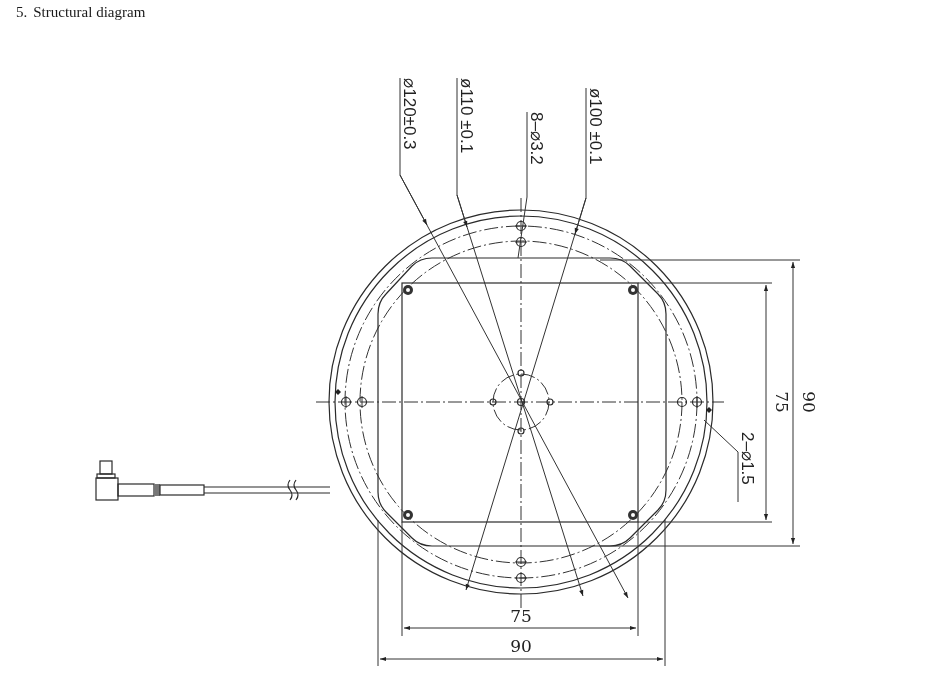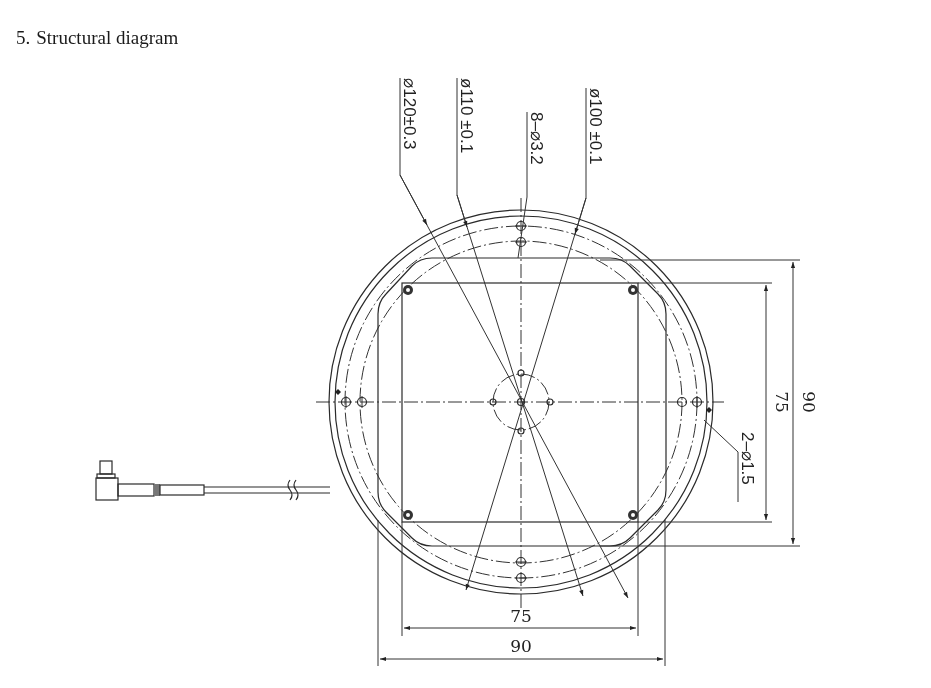--- a/index.html
+++ b/index.html
@@ -1,20 +1,20 @@
 <!DOCTYPE html>
 <html><head>
 <meta charset="utf-8">
 <style>
   html, body { margin: 0; padding: 0; background: #ffffff; }
   body { width: 931px; height: 688px; position: relative; overflow: hidden; }
   .title {
-    position: absolute; left: 16px; top: 27px;
+    position: absolute; left: 16px; top: 4px;
     font-family: "Liberation Serif", "DejaVu Serif", serif;
-    font-size: 19px; color: #1a1a1a;
+    font-size: 15px; color: #1a1a1a;
   }
   .title .num { margin-right: 6px; }
   svg { position: absolute; left: 0; top: 0; }
   .ln { stroke: #2a2a2a; stroke-width: 1.2; fill: none; }
   .thin { stroke: #333; stroke-width: 1; fill: none; }
   .dashdot { stroke: #333; stroke-width: 1; fill: none; stroke-dasharray: 14 3 2 3; }
   .dimtxt { font-family: "Liberation Sans", "DejaVu Sans", sans-serif; font-size: 17px; fill: #222; }
   .dimtxt-serif { font-family: "DejaVu Serif", "Liberation Serif", serif; font-size: 17px; fill: #222; }
 </style>
 </head>

